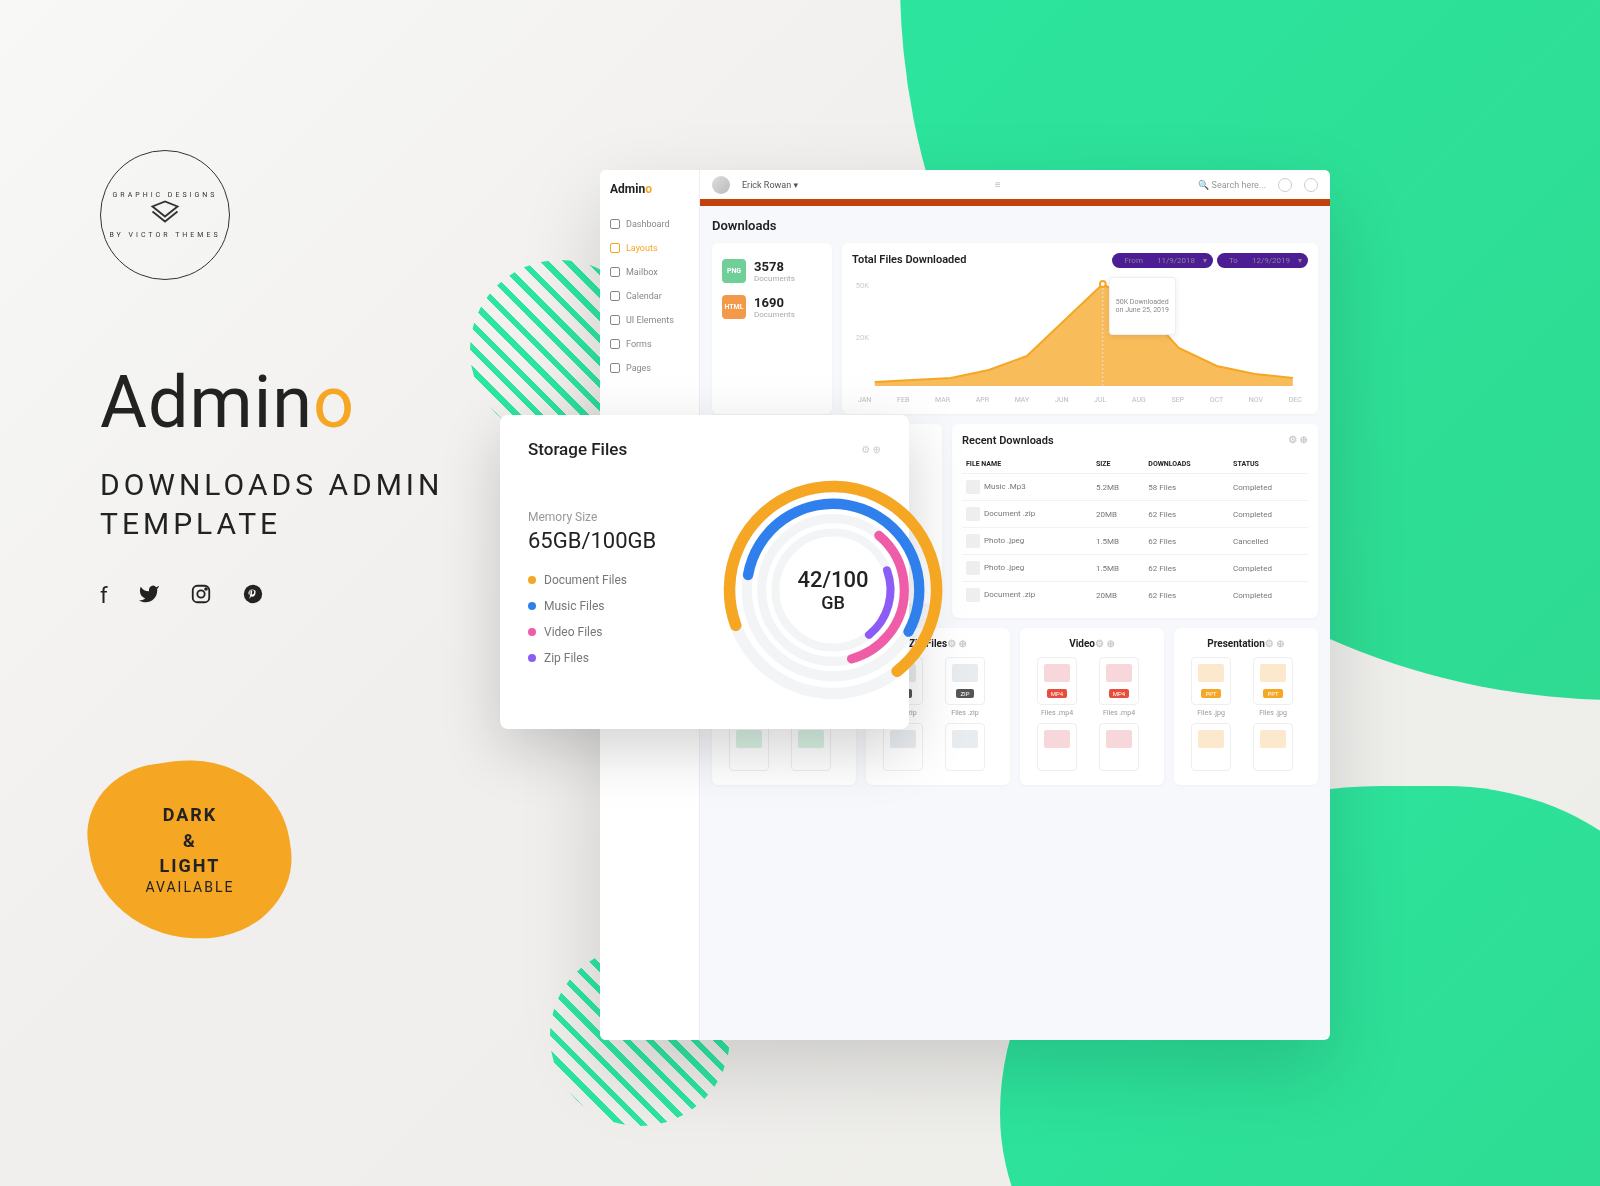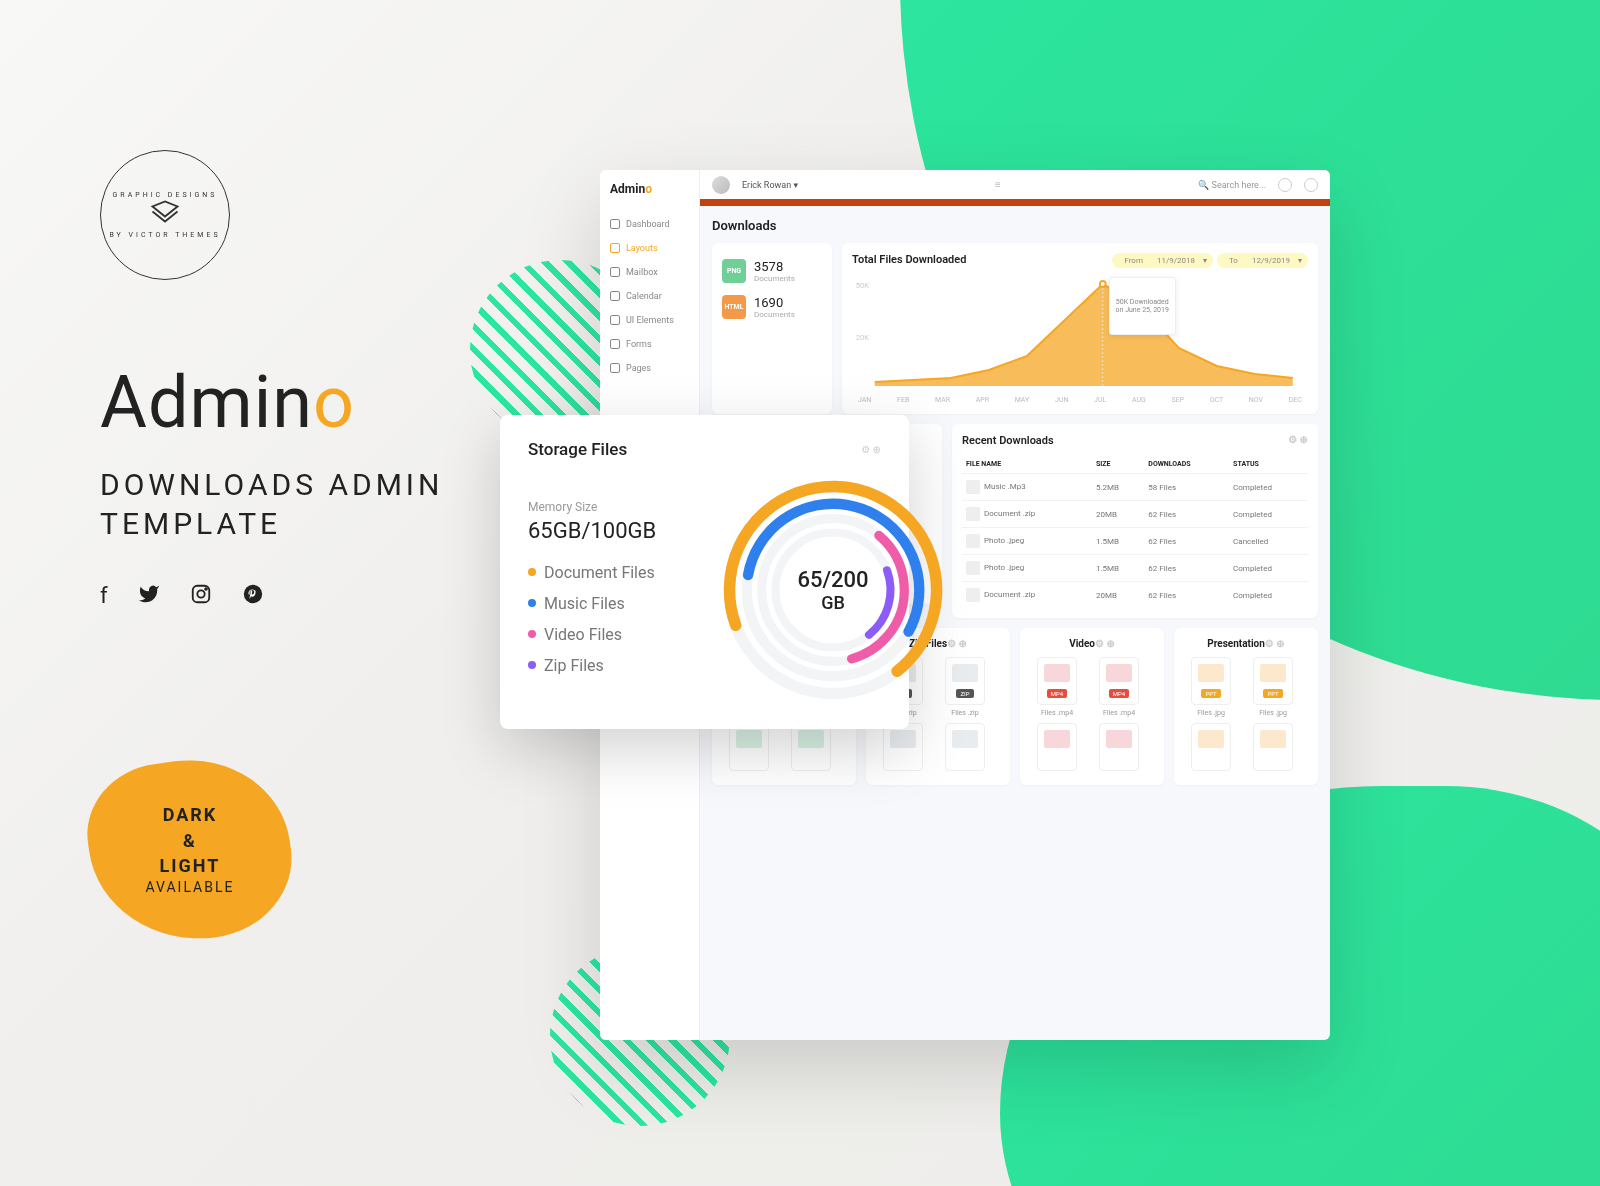--- a/index.html
+++ b/index.html
@@ -38,26 +38,26 @@
 .d-spacer{flex:1}
 .d-search{font-size:9px;color:#999}
 .d-bell{width:14px;height:14px;border:1px solid #ccc;border-radius:50%}
 .d-main{position:absolute;top:36px;left:100px;right:0;bottom:0;padding:12px;overflow:hidden}
 .d-title{font-size:13px;font-weight:600;color:#222;margin-bottom:10px}
 .d-row{display:flex;gap:10px;margin-bottom:10px}
 .card{background:#fff;border-radius:6px;padding:10px;box-shadow:0 1px 3px rgba(0,0,0,0.04)}
 .stat-card{width:120px}
 .stat-row{display:flex;align-items:center;gap:8px;padding:6px 0}
 .stat-ico{width:24px;height:24px;border-radius:4px;display:flex;align-items:center;justify-content:center;font-size:7px;font-weight:700;color:#fff}
-.stat-num{font-size:13px;font-weight:400;color:#222}
+.stat-num{font-size:13px;font-weight:700;color:#222}
 .stat-lbl{font-size:8px;color:#aaa}
 .chart-card{flex:1;position:relative}
 .chart-title{font-size:11px;font-weight:600;color:#222;margin-bottom:4px}
 .chart-range{position:absolute;top:10px;right:10px;display:flex;gap:4px;font-size:8px;color:#888}
-.chart-range span{background:#fef9c3;padding:3px 6px;border-radius:10px}
+.chart-range span{background:#4c1d95;padding:3px 6px;border-radius:10px}
 .chart-tooltip{position:absolute;top:34px;left:56%;background:#fff;border:1px solid #eee;border-radius:3px;padding:20px 6px;font-size:7px;color:#888;text-align:center;box-shadow:0 2px 6px rgba(0,0,0,0.08);white-space:nowrap}
 .area-chart{width:100%;height:120px}
 .axis{display:flex;justify-content:space-between;font-size:7px;color:#bbb;padding:4px 6px 0}
 .recent-card{flex:1;min-width:280px}
 .recent-title{font-size:11px;font-weight:600;margin-bottom:8px;color:#222}
 .tbl{width:100%;border-collapse:collapse;font-size:8px}
 .tbl th{text-align:left;font-weight:700;color:#222;padding:5px 4px;text-transform:uppercase;font-size:7px}
 .tbl td{padding:6px 4px;border-top:1px solid #f2f2f5;color:#777}
 .st-green{color:#2ecc71}
 .st-red{color:#e74c3c}
@@ -76,21 +76,21 @@
 .dot{width:6px;height:6px;border-radius:50%}
 
 
 .storage-overlay{position:absolute;top:415px;left:500px;width:409px;background:#fff;border-radius:8px;padding:24px 28px;box-shadow:0 20px 60px rgba(0,0,0,0.18)}
 .so-head{display:flex;justify-content:space-between;align-items:center;margin-bottom:16px}
 .so-title{font-size:17px;font-weight:500;color:#222}
 .so-body{display:flex;align-items:center;gap:20px}
 .so-left{flex:0 0 170px}
 .so-mem-lbl{font-size:12px;color:#999;margin-bottom:4px}
 .so-mem{font-size:22px;color:#222;margin-bottom:14px}
-.so-legend div{font-size:16px;color:#777;padding:6px 0;display:flex;align-items:center;gap:8px}
+.so-legend div{font-size:12px;color:#777;padding:6px 0;display:flex;align-items:center;gap:8px}
 .so-legend .dot{width:8px;height:8px}
 .so-chart{flex:1;position:relative;display:flex;align-items:center;justify-content:center}
 .so-center{position:absolute;text-align:center;color:#222}
 .so-center .a{font-size:22px;font-weight:500}
 .so-center .b{font-size:18px;font-weight:500}
 </style>
 </head>
 <body>
 
 <div class="bg-marble"></div>
@@ -457,18 +457,18 @@
         <circle cx="100" cy="100" r="90" fill="none" stroke="#f3f4f6" stroke-width="10"></circle>
         <circle cx="100" cy="100" r="90" fill="none" stroke="#f5a623" stroke-width="10" stroke-dasharray="395 565" stroke-linecap="round" transform="rotate(-200 100 100)"></circle>
         <circle cx="100" cy="100" r="75" fill="none" stroke="#f3f4f6" stroke-width="9"></circle>
         <circle cx="100" cy="100" r="75" fill="none" stroke="#2f80ed" stroke-width="9" stroke-dasharray="260 471" stroke-linecap="round" transform="rotate(-170 100 100)"></circle>
         <circle cx="100" cy="100" r="62" fill="none" stroke="#f3f4f6" stroke-width="8"></circle>
         <circle cx="100" cy="100" r="62" fill="none" stroke="#ef5da8" stroke-width="8" stroke-dasharray="135 390" stroke-linecap="round" transform="rotate(-50 100 100)"></circle>
         <circle cx="100" cy="100" r="50" fill="none" stroke="#f3f4f6" stroke-width="7"></circle>
         <circle cx="100" cy="100" r="50" fill="none" stroke="#8b5cf6" stroke-width="7" stroke-dasharray="62 314" stroke-linecap="round" transform="rotate(-20 100 100)"></circle>
       </svg>
       <div class="so-center">
-        <div class="a">65/200</div>
+        <div class="a">42/100</div>
         <div class="b">GB</div>
       </div>
     </div>
   </div>
 </div>
 
 </body></html>

